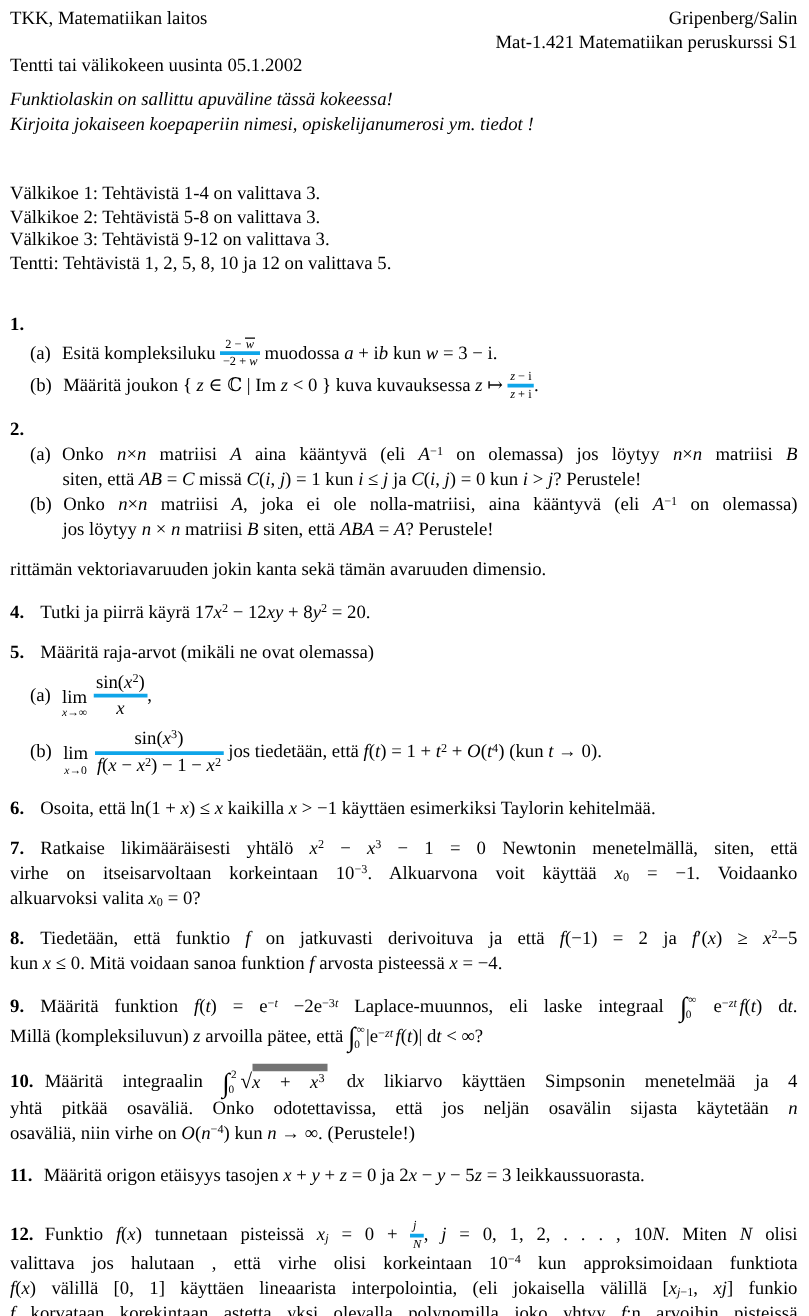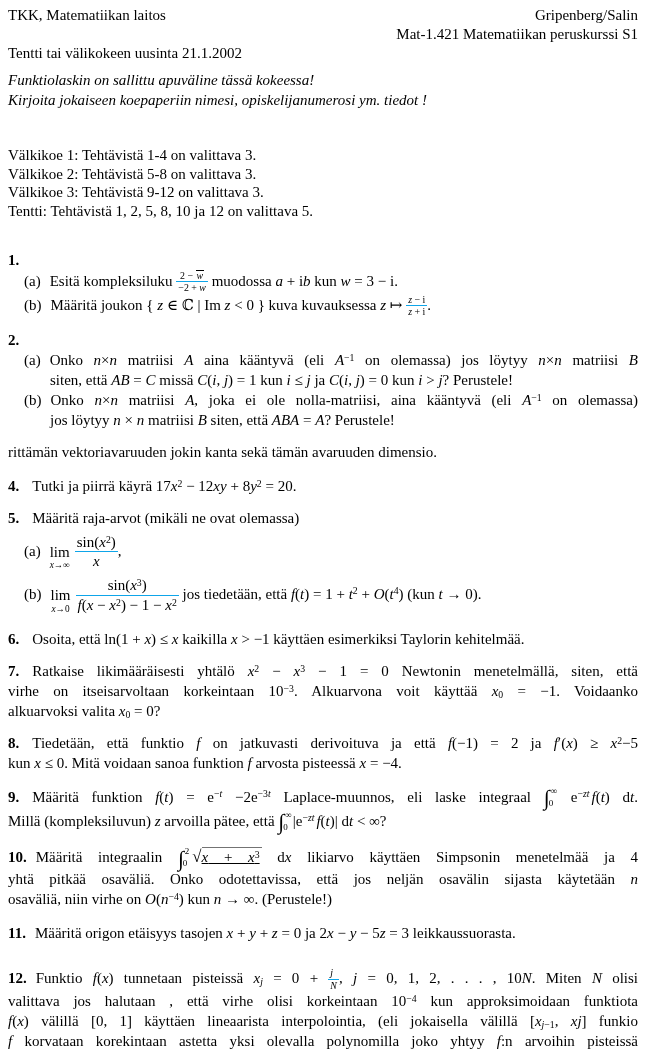--- a/index.html
+++ b/index.html
@@ -25,48 +25,48 @@
   .cont{padding-left:42px;}
   .tall{margin-top:5px;}
   .j{text-align:justify;text-align-last:justify;}
   
   .mi{font-style:italic;}
   .b2{font-weight:700;}
   .sp{display:inline-block;}
   .sup2{font-size:65%;vertical-align:0.45em;line-height:0;}
   .sub2{font-size:65%;vertical-align:-0.2em;line-height:0;}
   .frac{display:inline-block;text-align:center;vertical-align:-0.55em;font-size:66%;line-height:1.15;}
-  .frac .num{display:block;border-bottom:1px solid #0ea5e9;padding:0 2px;}
+  .frac .num{display:block;border-bottom:3px solid #0ea5e9;padding:0 2px;}
   .frac .den{display:block;padding:0 2px;}
   .dfrac{font-size:100%;vertical-align:middle;line-height:1.25;}
   .ol2{display:inline-block;border-top:1px solid #000;line-height:1.05;padding:0 1px;}
   .sqrtw{white-space:nowrap;}
   .rad{font-size:112%;}
-  .sqc{border-top:1px solid #737373;padding:1px 2px 0 0;text-decoration:underline;}
+  .sqc{border-top:6px solid #737373;padding:1px 2px 0 0;}
   .lim{display:inline-block;text-align:center;vertical-align:-0.85em;line-height:1.1;}
   .limt{display:block;}
   .limu{display:block;font-size:62%;}
   .intw{white-space:nowrap;}
   .intg{font-size:145%;vertical-align:-0.18em;}
   .intb{display:inline-block;vertical-align:-0.5em;font-size:60%;line-height:1.35;text-align:left;margin-left:-1px;margin-right:1px;}
   .inth{display:block;padding-left:2px;}
   .intl{display:block;}
 </style>
 </head>
 <body>
 
 <div class="page">
 
   <div class="header">
     <div class="hrow">
       <span>TKK, Matematiikan laitos</span>
       <span>Gripenberg/Salin</span>
     </div>
     <div class="line" style="line-height:19px;text-align:right;">Mat-1.421 Matematiikan peruskurssi S1</div>
-    <div class="line" style="line-height:19px;">Tentti tai välikokeen uusinta 21.1.2002</div>
+    <div class="line" style="line-height:19px;">Tentti tai välikokeen uusinta 05.1.2002</div>
   </div>
 
   <div class="instr">
     <div class="line">Funktiolaskin on sallittu apuväline tässä kokeessa!</div>
     <div class="line">Kirjoita jokaiseen koepaperiin nimesi, opiskelijanumerosi ym. tiedot !</div>
   </div>
 
   <div class="opts">
     <div class="line">Välkikoe 1: Tehtävistä 1-4 on valittava 3.</div>
     <div class="line">Välkikoe 2: Tehtävistä 5-8 on valittava 3.</div>

